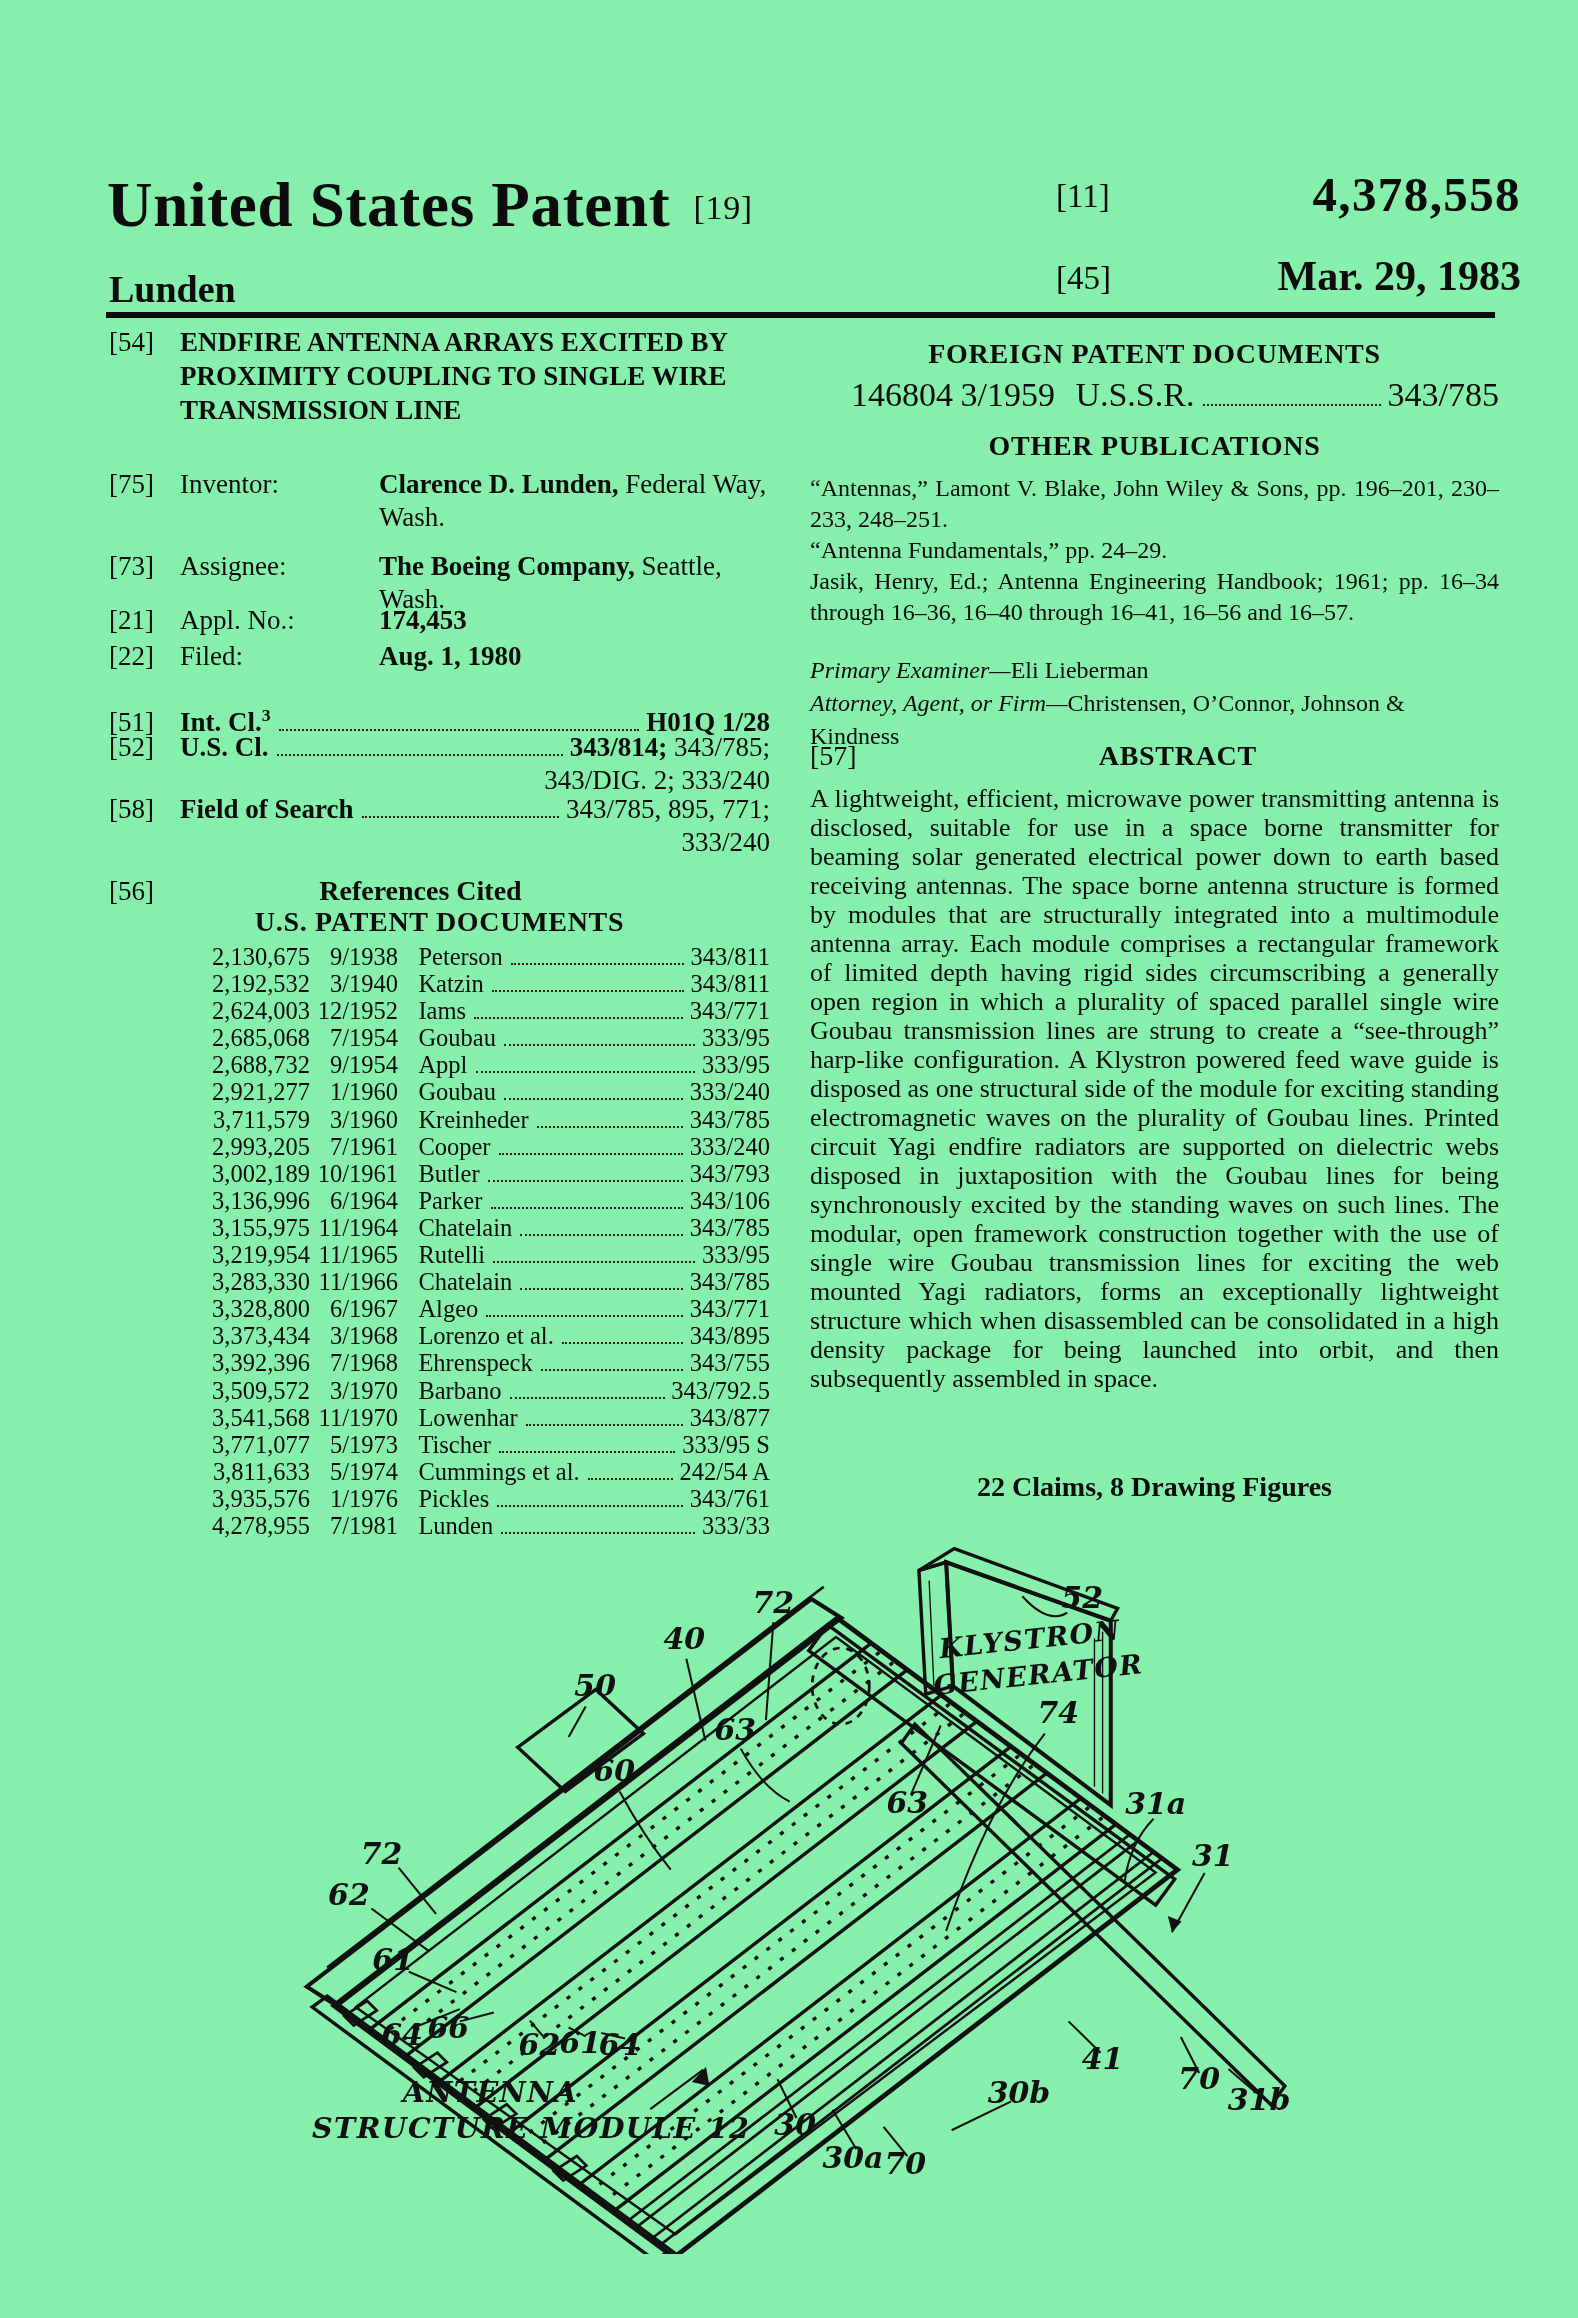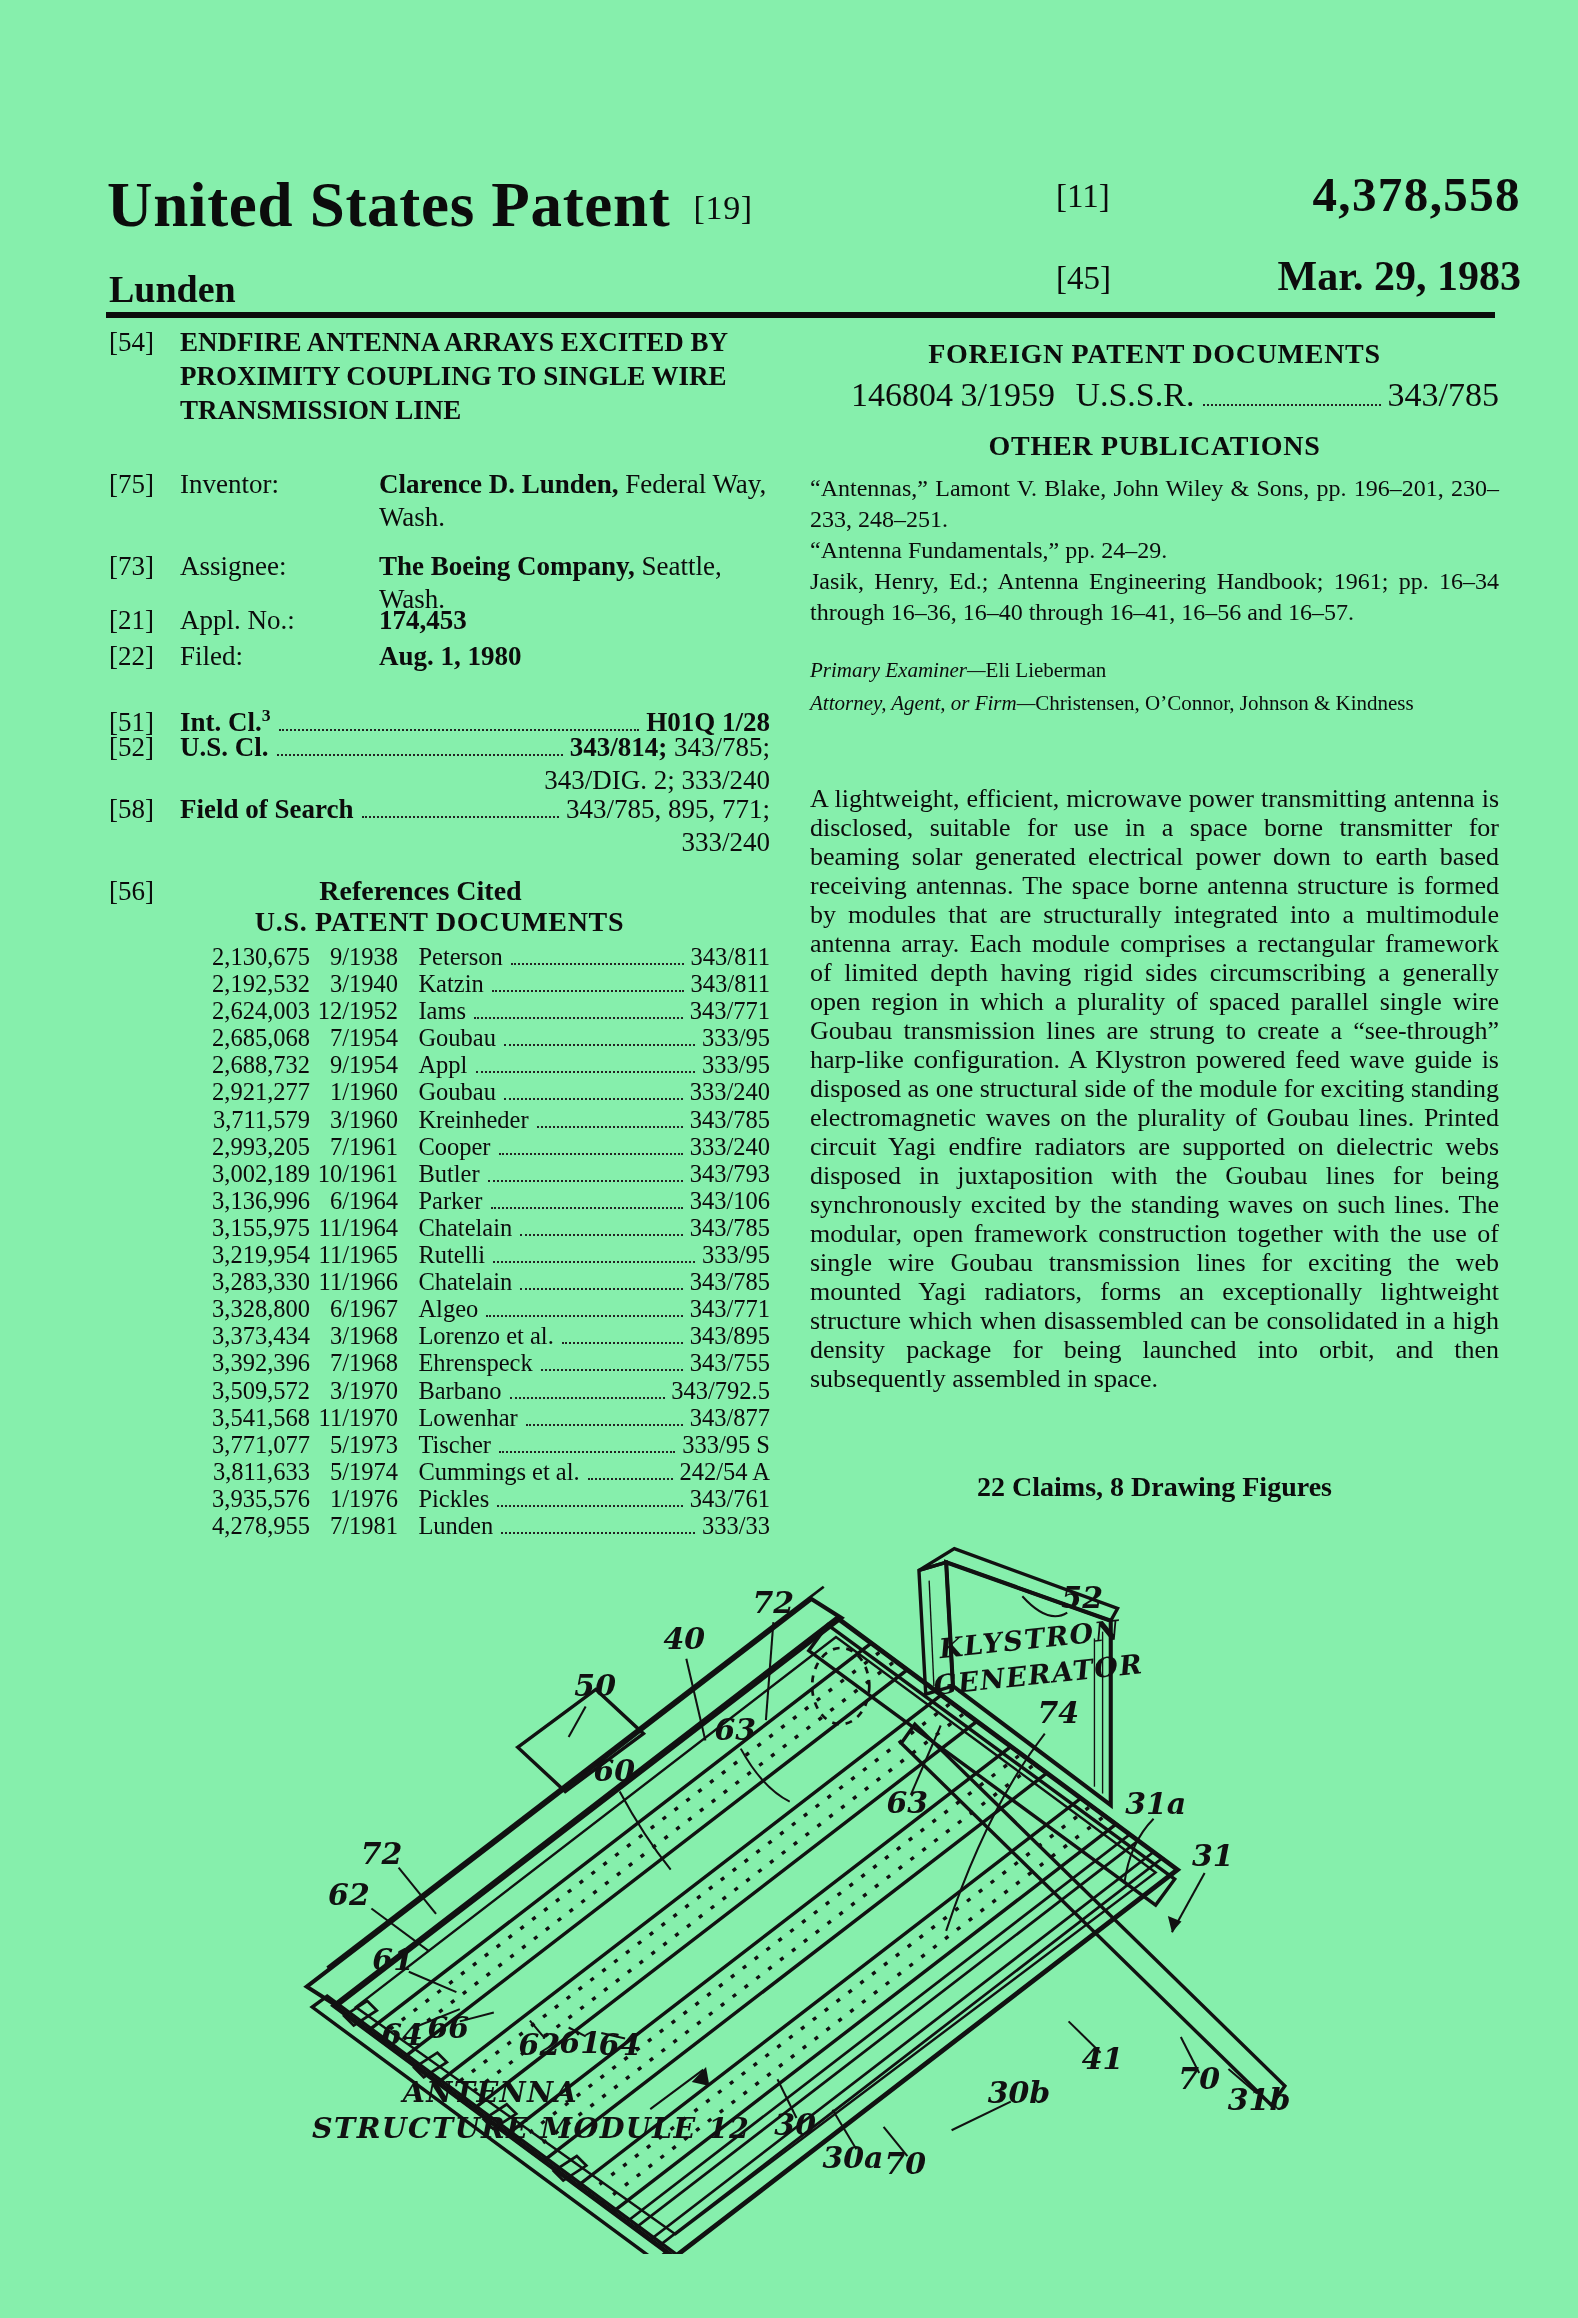--- a/index.html
+++ b/index.html
@@ -36,21 +36,21 @@
   .refrow .rname{flex:none;margin-left:20.4px;}
   .refrow .rcls{flex:none;text-align:right;}
   .us-rows{left:109px;top:944px;width:661px;}
   .us-rows .refrow{padding-left:61px;}
   .foreignrow{left:810px;top:382px;width:689px;}
   .foreignrow .refrow{font-size:34px;padding-left:41px;}
   .foreignrow .rn{width:102px;text-align:left;}
   .foreignrow .rd{width:102px;}
   
   .pubs p{margin:0;text-align:justify;}
-  .examiner{font-size:21px;line-height:33px;}
+  .examiner{font-size:24px;line-height:33px;}
   .abstract{font-size:26px;line-height:29px;text-align:justify;}
   .claims{font-weight:bold;font-size:28px;text-align:center;}
   .abs-hdr{display:flex;font-size:28px;}
   .abs-hdr .htxt{flex:1;text-align:center;font-weight:bold;letter-spacing:0.7px;}
   
   .fig{left:225px;top:1516px;}
   .fig *{vector-effect:none;}
   text.lbl{font-family:"DejaVu Serif","Liberation Serif",serif;font-style:italic;font-weight:600;
            font-size:44px;fill:#111;text-anchor:middle;}
   text.cap{font-family:"DejaVu Serif","Liberation Serif",serif;font-style:italic;font-weight:600;
@@ -355,20 +355,24 @@
       <p>“Antenna Fundamentals,” pp. 24–29.</p>
 
       <p>Jasik, Henry, Ed.; Antenna Engineering Handbook; 1961; pp. 16–34 through 16–36, 16–40 through 16–41, 16–56 and 16–57.</p>
     </div>
 
   <div class="abs rcol-blk examiner" style="top:654px">
     <div><span class="i">Primary Examiner—</span><span>Eli Lieberman</span></div>
     <div><span class="i">Attorney, Agent, or Firm—</span><span>Christensen, O’Connor, Johnson &amp; Kindness</span></div>
   </div>
 
+  <div class="abs rcol-blk abs-hdr" style="top:740px">
+    <span>[57]</span>
+    <span class="htxt">ABSTRACT</span>
+  </div>
 
   <div class="abs rcol-blk abstract" style="top:784px">A lightweight, efficient, microwave power transmitting antenna is disclosed, suitable for use in a space borne transmitter for beaming solar generated electrical power down to earth based receiving antennas. The space borne antenna structure is formed by modules that are structurally integrated into a multimodule antenna array. Each module comprises a rectangular framework of limited depth having rigid sides circumscribing a generally open region in which a plurality of spaced parallel single wire Goubau transmission lines are strung to create a “see-through” harp-like configuration. A Klystron powered feed wave guide is disposed as one structural side of the module for exciting standing electromagnetic waves on the plurality of Goubau lines. Printed circuit Yagi endfire radiators are supported on dielectric webs disposed in juxtaposition with the Goubau lines for being synchronously excited by the standing waves on such lines. The modular, open framework construction together with the use of single wire Goubau transmission lines for exciting the web mounted Yagi radiators, forms an exceptionally lightweight structure which when disassembled can be consolidated in a high density package for being launched into orbit, and then subsequently assembled in space.</div>
 
   <div class="abs rcol-blk claims" style="top:1471px">22 Claims, 8 Drawing Figures</div>
 
   <svg class="abs fig" width="1075" height="738" viewBox="0 0 1580 1085">
 
     <g>
       <polygon class="ln" points="120,692 862,122 906,150 164,720" stroke-width="6" fill="#fff"></polygon>
       <line class="ln" x1="150" y1="664" x2="880" y2="104" stroke-width="4"></line>

